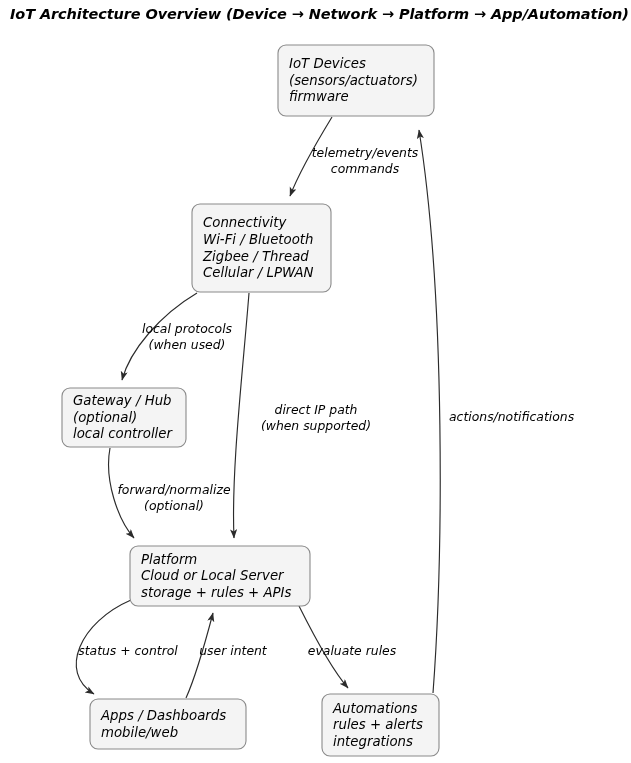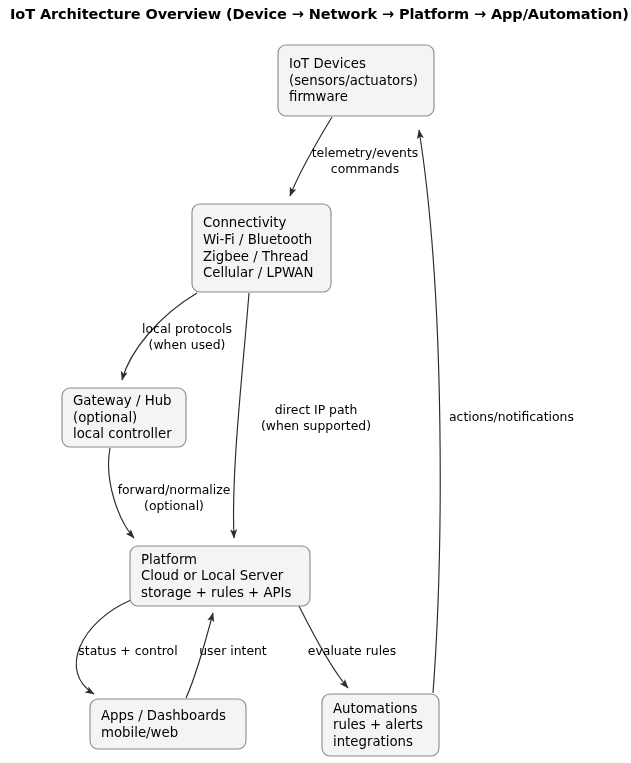--- a/index.html
+++ b/index.html
@@ -11,20 +11,21 @@
     width: 631px;
     height: 763px;
     font-family: "DejaVu Sans", sans-serif;
     overflow: hidden;
     position: relative;
   }
   #diagram-root {
     position: relative;
     width: 631px;
     height: 763px;
+    font-style: italic;
   }
   #page-title {
     position: absolute;
     left: 10px;
     top: 6px;
     font-size: 14.5px;
     font-weight: bold;
     color: #000000;
     letter-spacing: -0.1px;
     white-space: nowrap;

